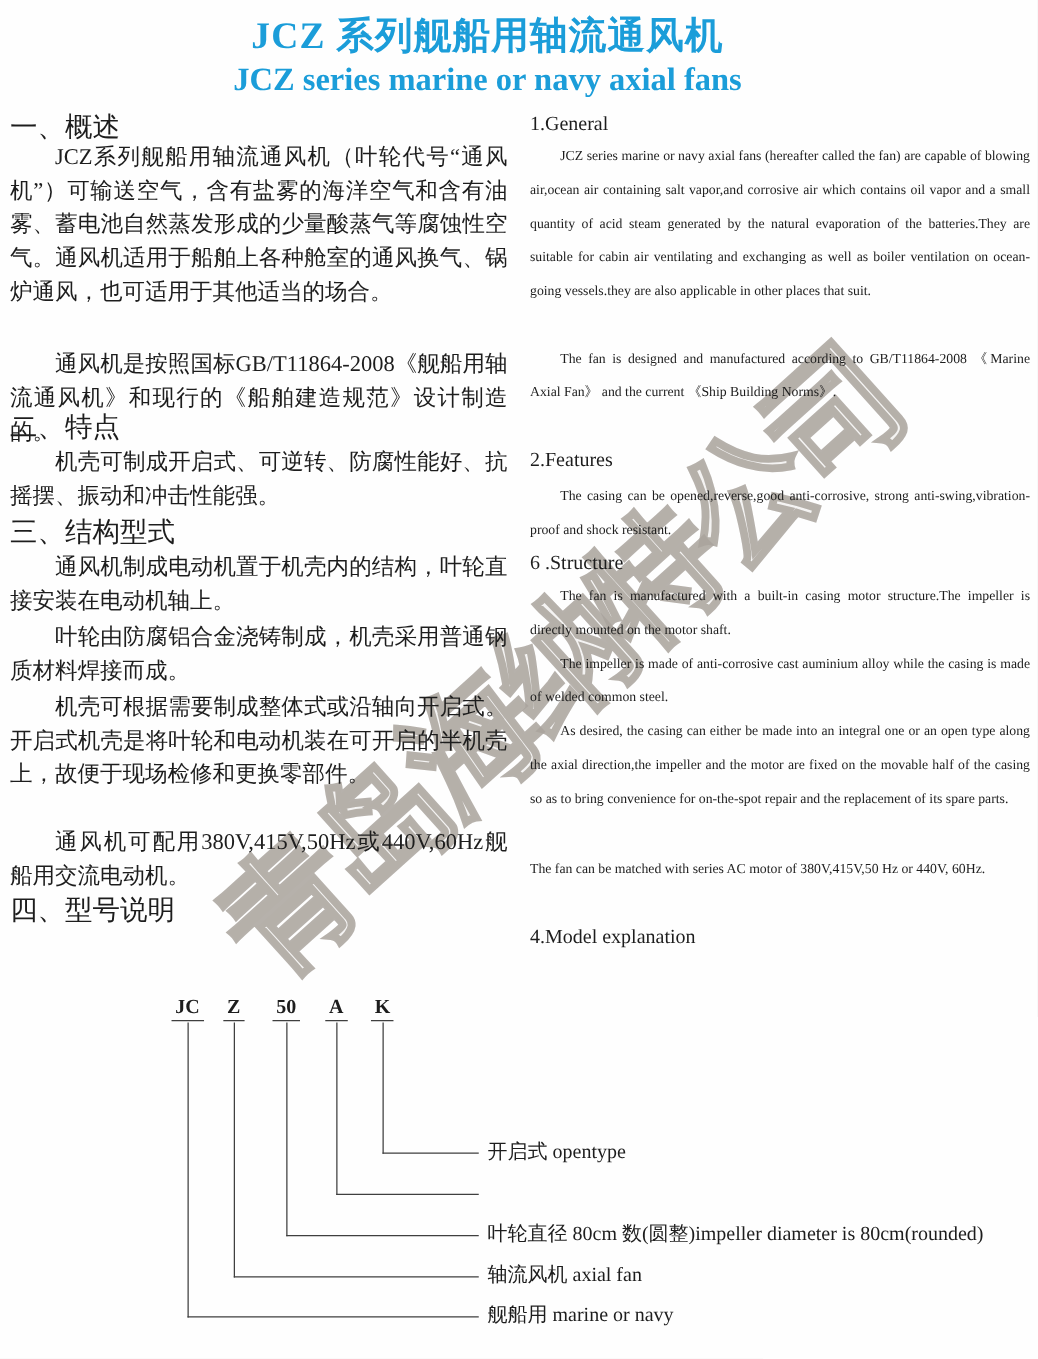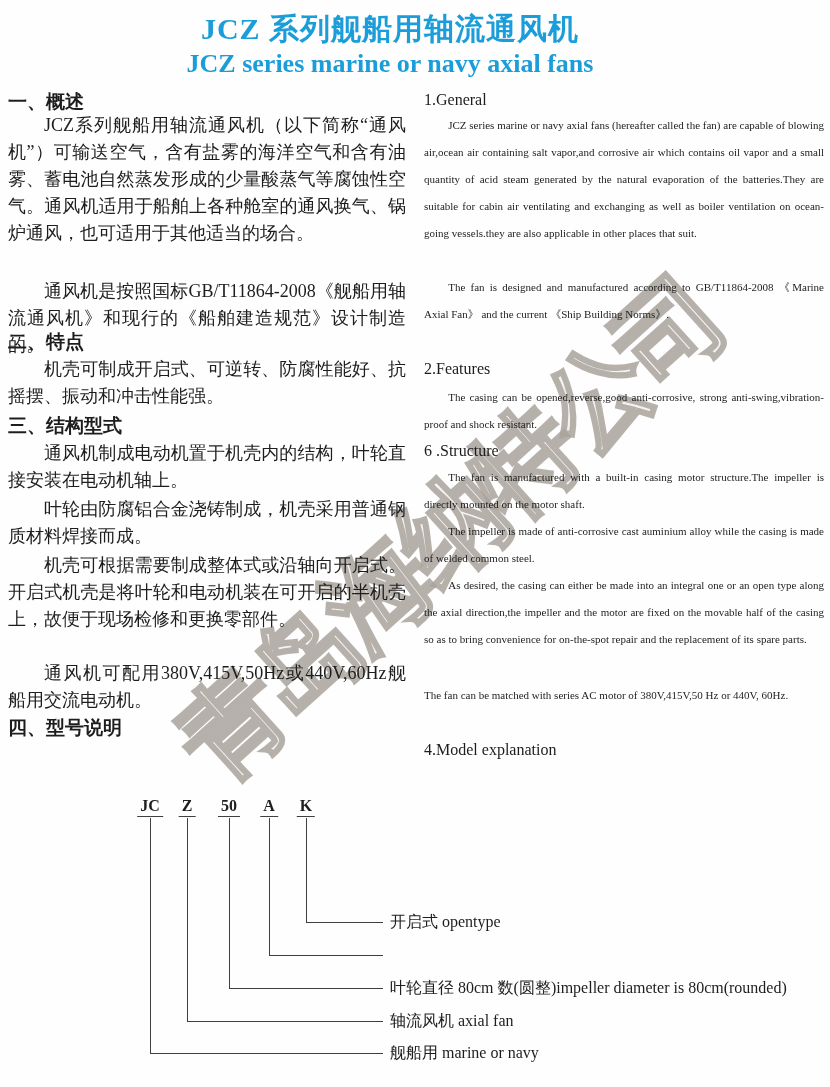--- a/index.html
+++ b/index.html
@@ -31,21 +31,21 @@
     white-space:nowrap;
     pointer-events:none;
   }
   
   .header{position:absolute;left:0;top:10px;width:780px;text-align:center;z-index:2;}
   .title-zh{font-size:30px;font-weight:bold;color:#1b9dd9;letter-spacing:1px;line-height:38px;}
   .title-en{font-size:26px;font-weight:600;color:#1b9dd9;line-height:32px;}
   
   .blk{position:absolute;z-index:2;}
   .zh{font-size:18px;line-height:27px;text-align:justify;}
-  .zh-h{font-size:19px;font-weight:bold;line-height:27px;}
+  .zh-h{font-size:22px;font-weight:normal;line-height:27px;}
   .zh-p{text-indent:2em;}
   .en{font-size:11px;line-height:27px;text-align:justify;}
   .en-h{font-size:16px;line-height:27px;}
   .en-p{text-indent:2.2em;}
   .en-p-flush{text-indent:0;}
   .colL{left:8px;width:398px;}
   .colR{left:424px;width:400px;}
   
   .Lh1{top:88px;} .Lp1{top:112px;} .Lp2{top:278px;} .Lh2{top:328px;}
   .Lp3{top:356px;} .Lh3{top:412px;} .Lp4{top:440px;} .Lp5{top:496px;}
@@ -88,21 +88,21 @@
 <div class="page">
 
   <div class="watermark">青岛海纳特公司</div>
 
   <div class="header">
     <div class="title-zh">JCZ 系列舰船用轴流通风机</div>
     <div class="title-en">JCZ series marine or navy axial fans</div>
   </div>
 
   <div class="blk colL zh zh-h Lh1">一、概述</div>
-  <div class="blk colL zh zh-p Lp1">JCZ系列舰船用轴流通风机（以下简称“通风机”）可输送空气，含有盐雾的海洋空气和含有油雾、蓄电池自然蒸发形成的少量酸蒸气等腐蚀性空气。通风机适用于船舶上各种舱室的通风换气、锅炉通风，也可适用于其他适当的场合。</div>
+  <div class="blk colL zh zh-p Lp1">JCZ系列舰船用轴流通风机（叶轮代号“通风机”）可输送空气，含有盐雾的海洋空气和含有油雾、蓄电池自然蒸发形成的少量酸蒸气等腐蚀性空气。通风机适用于船舶上各种舱室的通风换气、锅炉通风，也可适用于其他适当的场合。</div>
   <div class="blk colL zh zh-p Lp2">通风机是按照国标GB/T11864-2008《舰船用轴流通风机》和现行的《船舶建造规范》设计制造的。</div>
   <div class="blk colL zh zh-h Lh2">二、特点</div>
   <div class="blk colL zh zh-p Lp3">机壳可制成开启式、可逆转、防腐性能好、抗摇摆、振动和冲击性能强。</div>
   <div class="blk colL zh zh-h Lh3">三、结构型式</div>
   <div class="blk colL zh zh-p Lp4">通风机制成电动机置于机壳内的结构，叶轮直接安装在电动机轴上。</div>
   <div class="blk colL zh zh-p Lp5">叶轮由防腐铝合金浇铸制成，机壳采用普通钢质材料焊接而成。</div>
   <div class="blk colL zh zh-p Lp6">机壳可根据需要制成整体式或沿轴向开启式。开启式机壳是将叶轮和电动机装在可开启的半机壳上，故便于现场检修和更换零部件。</div>
   <div class="blk colL zh zh-p Lp7">通风机可配用380V,415V,50Hz或440V,60Hz舰船用交流电动机。</div>
   <div class="blk colL zh zh-h Lh4">四、型号说明</div>
 

